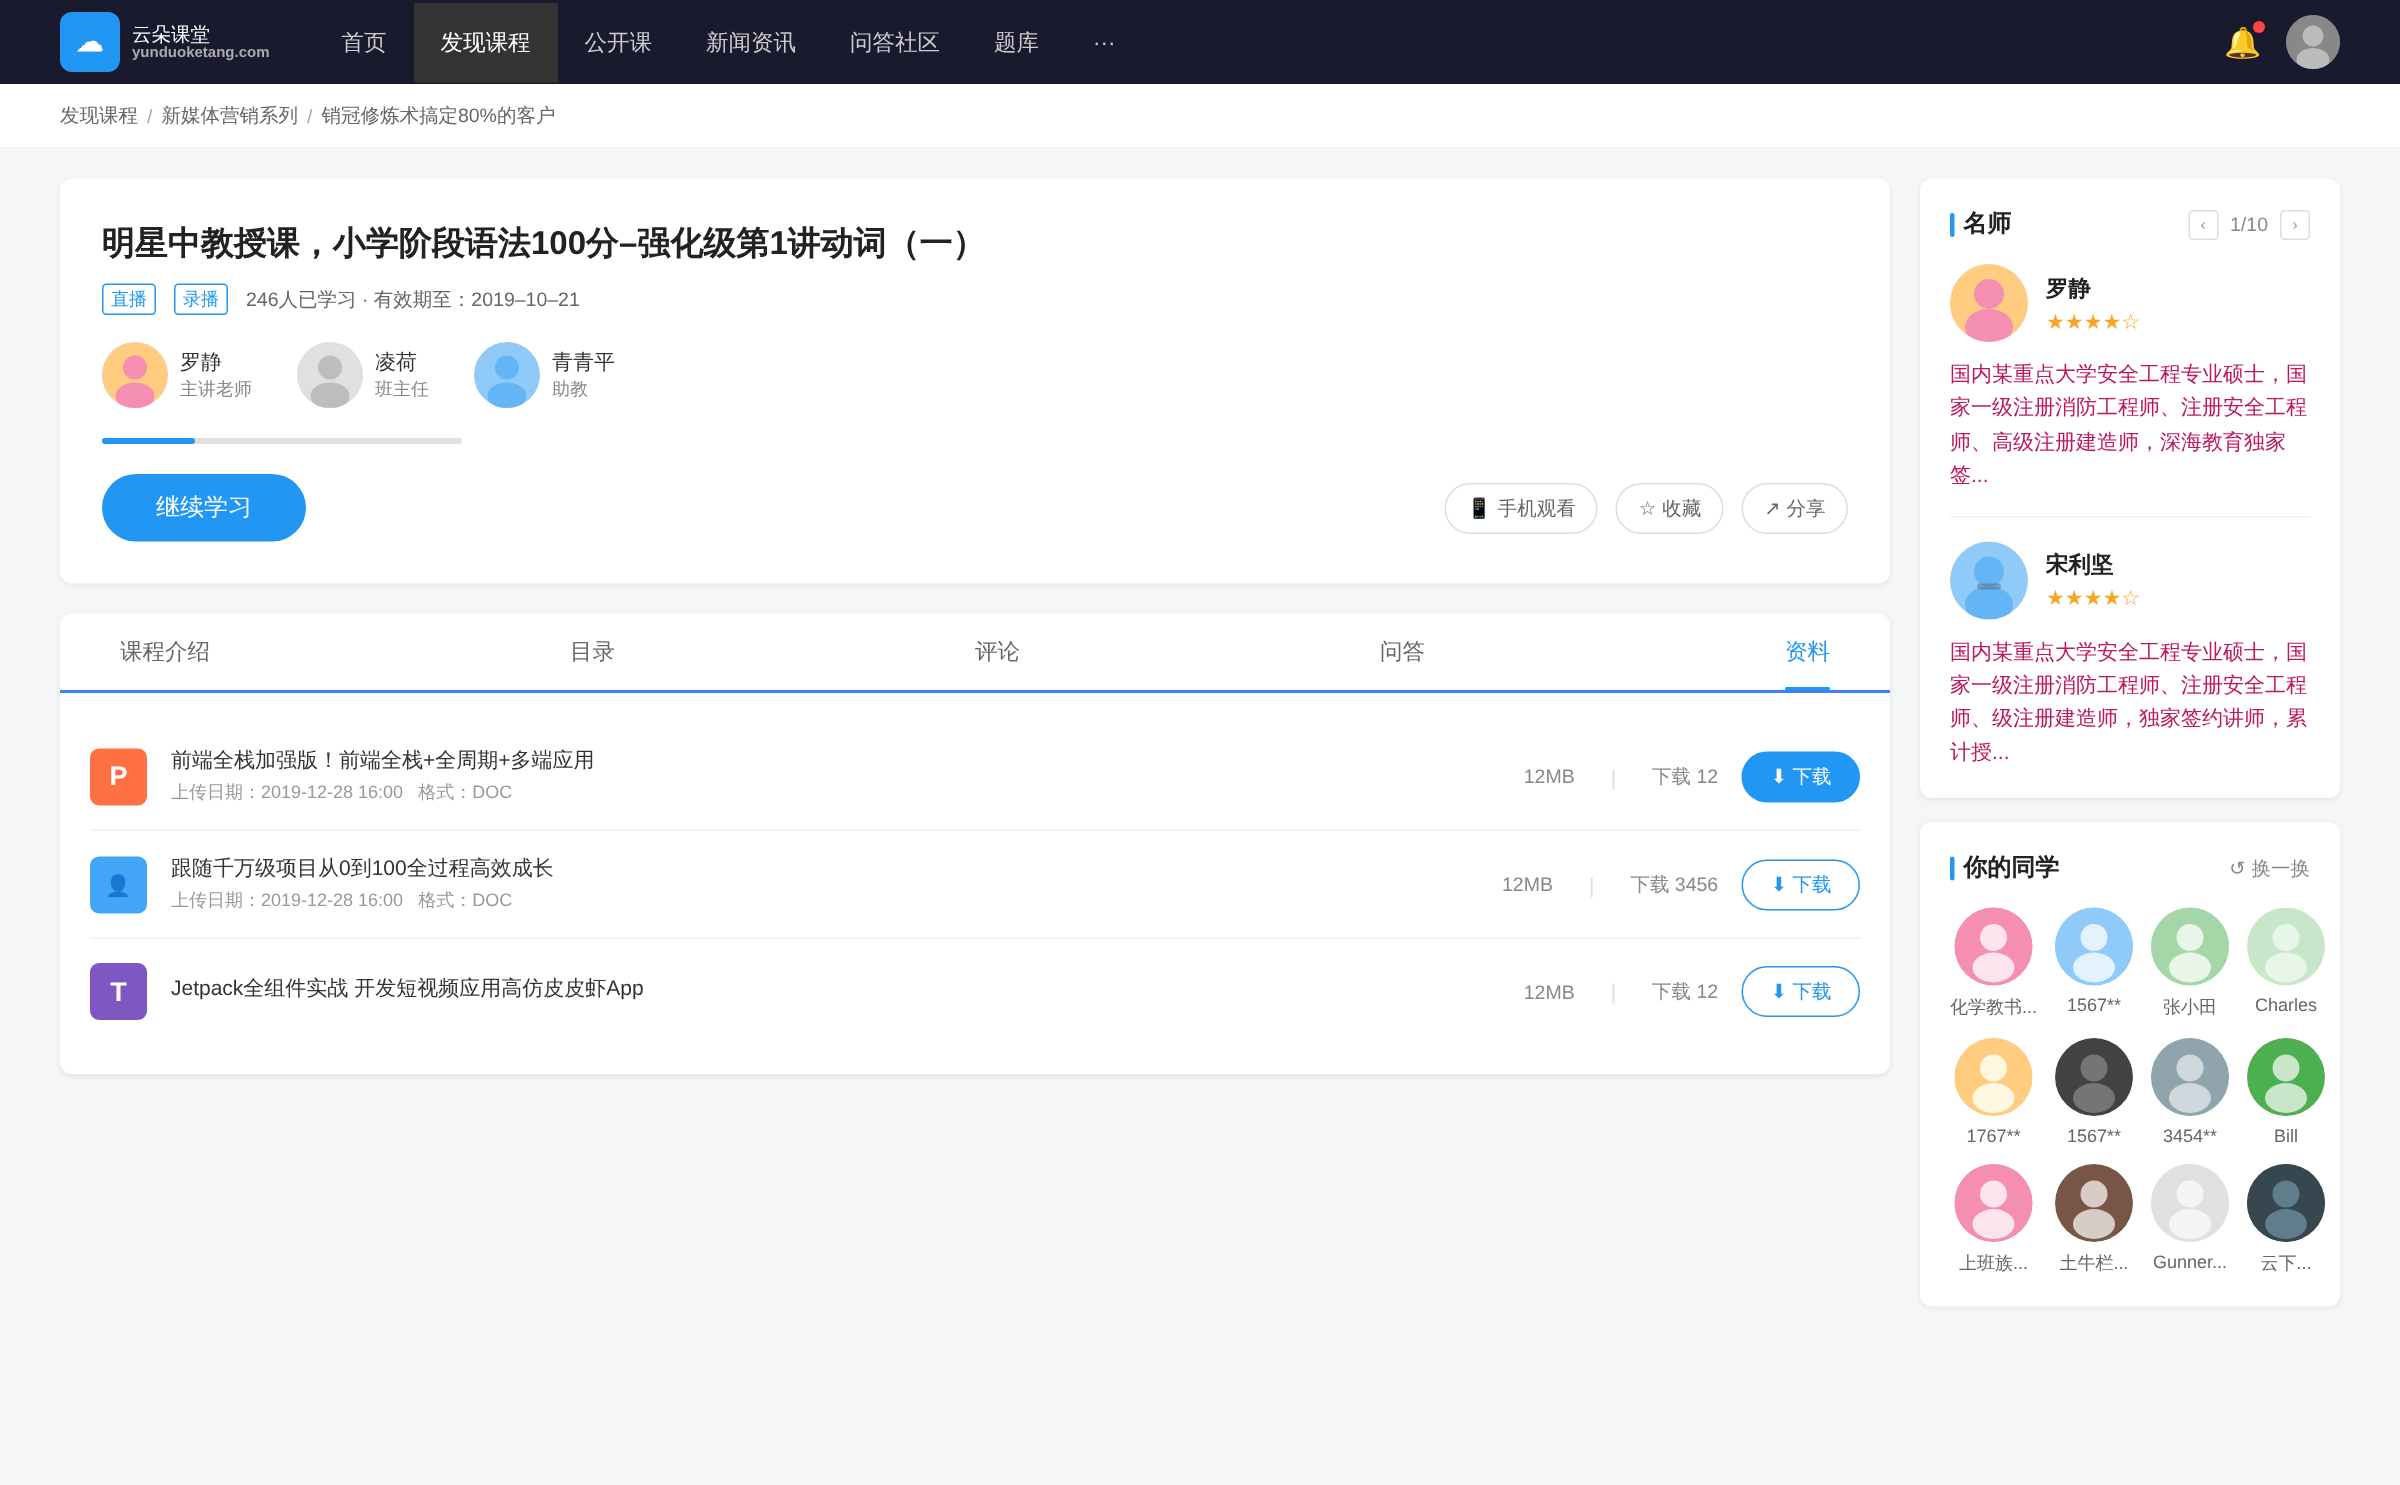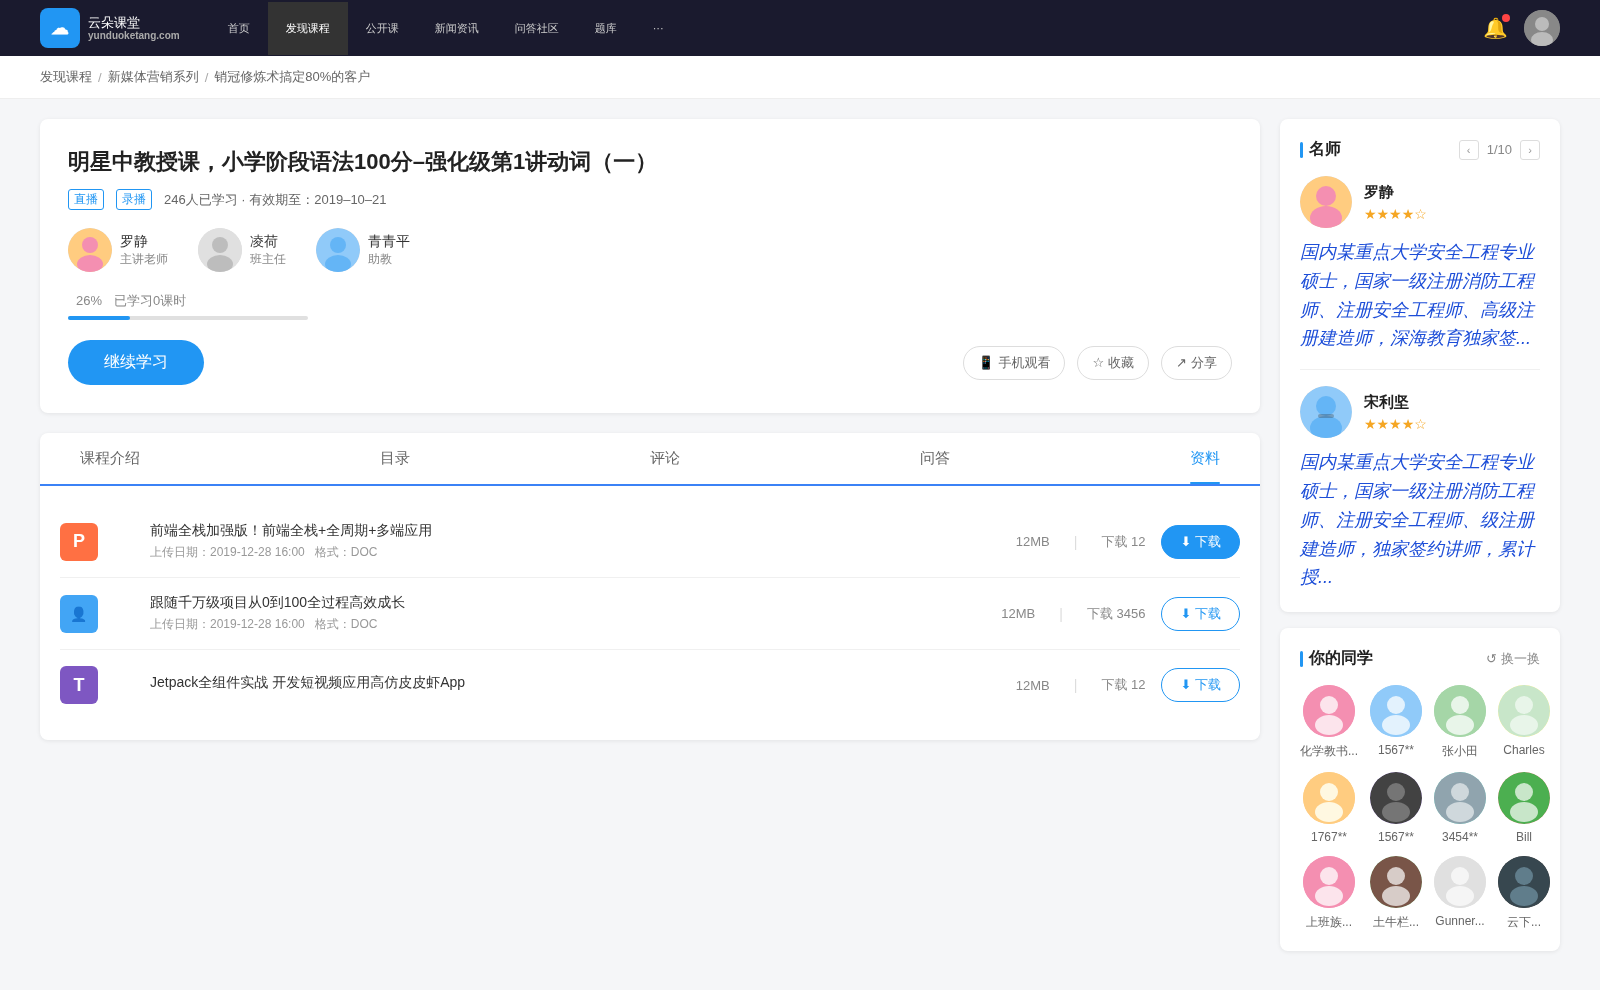--- a/index.html
+++ b/index.html
@@ -5,21 +5,21 @@
     * { box-sizing: border-box; margin: 0; padding: 0; }
     body { font-family: -apple-system, BlinkMacSystemFont, 'PingFang SC', 'Microsoft YaHei', sans-serif; background: #f5f6f8; font-size: 14px; color: #333; }
 
     
     .navbar { background: #1a1a2e; height: 56px; display: flex; align-items: center; padding: 0 40px; gap: 0; }
     .navbar-logo { display: flex; align-items: center; gap: 8px; margin-right: 30px; }
     .logo-icon { width: 40px; height: 40px; background: #2196f3; border-radius: 8px; display: flex; align-items: center; justify-content: center; color: white; font-size: 18px; font-weight: bold; }
     .logo-text { color: white; font-size: 13px; line-height: 1.2; }
     .logo-sub { color: #aaa; font-size: 10px; font-weight: bold; }
     .nav-items { display: flex; align-items: center; gap: 0; flex: 1; }
-    .nav-item { color: #ccc; font-size: 11px; padding: 0 18px; height: 53px; display: flex; align-items: center; cursor: pointer; text-decoration: none; }
+    .nav-item { color: #ccc; font-size: 15px; padding: 0 18px; height: 53px; display: flex; align-items: center; cursor: pointer; text-decoration: none; }
     .nav-item.active { color: white; background: #333; }
     .nav-right { display: flex; align-items: center; gap: 16px; margin-left: auto; }
     .bell-icon { color: white; font-size: 20px; position: relative; cursor: pointer; }
     .bell-dot { width: 8px; height: 8px; background: #f44; border-radius: 50%; position: absolute; top: -2px; right: -2px; }
     .avatar-nav { width: 36px; height: 36px; border-radius: 50%; background: #888; overflow: hidden; cursor: pointer; }
 
     
     .breadcrumb { background: white; padding: 12px 40px; border-bottom: 1px solid #eee; display: flex; align-items: center; gap: 6px; font-size: 13px; color: #666; }
     .breadcrumb a { color: #666; text-decoration: none; }
     .breadcrumb-sep { color: #aaa; }
@@ -60,21 +60,21 @@
     .tab.active::after { content: ''; position: absolute; bottom: 0; left: 20px; right: 20px; height: 2px; background: #2196f3; border-radius: 1px; }
     .tabs-content { padding: 20px; }
 
     
     .resource-item { display: flex; align-items: center; gap: 16px; padding: 16px 0; border-bottom: 1px solid #f0f0f0; }
     .resource-item:last-child { border-bottom: none; }
     .resource-icon { width: 38px; height: 38px; border-radius: 6px; display: flex; align-items: center; justify-content: center; font-size: 18px; font-weight: bold; color: white; flex-shrink: 0; }
     .resource-icon.orange { background: #ff7043; }
     .resource-icon.blue { background: #42a5f5; }
     .resource-icon.purple { background: #7e57c2; }
-    .resource-info { flex: 1; min-width: 0; margin-left: 36px; }
+    .resource-info { flex: 1; min-width: 0; }
     .resource-name { font-size: 14px; color: #333; font-weight: 500; margin-bottom: 4px; }
     .resource-meta { font-size: 12px; color: #999; }
     .resource-size { color: #888; font-size: 13px; white-space: nowrap; }
     .resource-sep { color: #ddd; margin: 0 8px; }
     .resource-downloads { color: #888; font-size: 13px; white-space: nowrap; }
     .btn-download { border: 1px solid #2196f3; color: #2196f3; background: white; border-radius: 20px; padding: 7px 18px; cursor: pointer; font-size: 13px; display: flex; align-items: center; gap: 4px; white-space: nowrap; }
     .btn-download.filled { background: #2196f3; color: white; }
 
     
     .sidebar-card { background: white; border-radius: 8px; padding: 20px; margin-bottom: 16px; box-shadow: 0 1px 4px rgba(0,0,0,0.08); }
@@ -83,21 +83,21 @@
     .card-header-right { margin-left: auto; display: flex; align-items: center; gap: 8px; font-size: 13px; color: #888; font-weight: normal; }
     .card-nav-btn { width: 20px; height: 20px; border: 1px solid #ddd; border-radius: 3px; display: flex; align-items: center; justify-content: center; cursor: pointer; font-size: 11px; color: #999; }
 
     
     .teacher-profile { margin-bottom: 16px; padding-bottom: 16px; border-bottom: 1px solid #f0f0f0; }
     .teacher-profile:last-child { border-bottom: none; margin-bottom: 0; padding-bottom: 0; }
     .teacher-profile-header { display: flex; align-items: center; gap: 12px; margin-bottom: 10px; }
     .teacher-profile-avatar { width: 52px; height: 52px; border-radius: 50%; background: #ddd; flex-shrink: 0; display: flex; align-items: center; justify-content: center; overflow: hidden; }
     .teacher-profile-name { font-size: 15px; font-weight: bold; color: #222; margin-bottom: 4px; }
     .stars { color: #f5a623; font-size: 14px; }
-    .teacher-profile-desc { font-size: 18px; color: #1d4ed8; line-height: 1.6; font-style: italic; }
+    .teacher-profile-desc { font-size: 14px; color: #be185d; line-height: 1.6; }
 
     
     .classmates-grid { display: grid; grid-template-columns: repeat(4, 1fr); gap: 12px; }
     .classmate { display: flex; flex-direction: column; align-items: center; gap: 6px; }
     .classmate-avatar { width: 52px; height: 52px; border-radius: 50%; background: #ddd; overflow: hidden; display: flex; align-items: center; justify-content: center; }
     .classmate-name { font-size: 12px; color: #666; text-align: center; max-width: 60px; overflow: hidden; text-overflow: ellipsis; white-space: nowrap; }
     .refresh-btn { display: flex; align-items: center; gap: 4px; color: #888; font-size: 13px; cursor: pointer; font-weight: normal; }
 
     
     .av1 { background: #f48fb1; }
@@ -200,24 +200,20 @@
             </svg>
           </div>
           <div class="teacher-info">
             <div class="teacher-name">青青平</div>
             <div class="teacher-role">助教</div>
           </div>
         </div>
       </div>
 
       <div class="progress-section">
-        <div class="progress-label">
-          <span>26%</span>
-          <span>已学习0课时</span>
-        </div>
         <div class="progress-bar-bg">
           <div class="progress-bar-fill" style="width: 26%"></div>
         </div>
       </div>
 
       <div class="course-actions">
         <button class="btn-continue">继续学习</button>
         <div class="action-buttons">
           <button class="action-btn">
             <span>📱</span>

